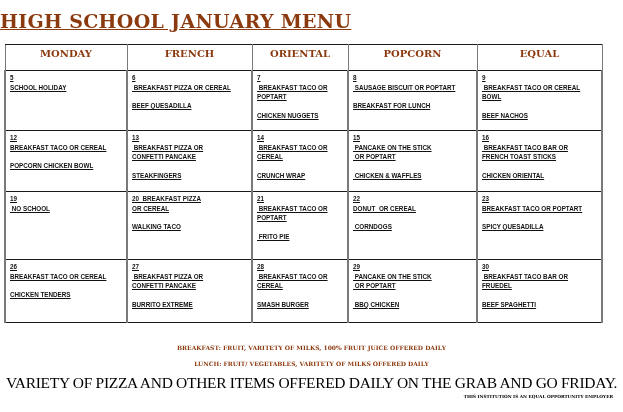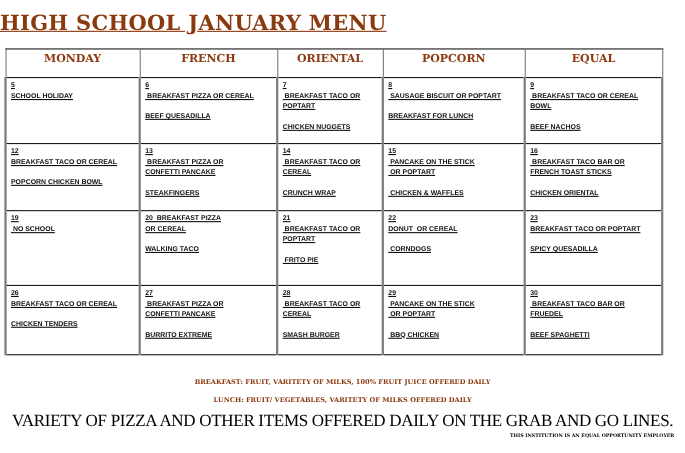--- a/index.html
+++ b/index.html
@@ -238,14 +238,14 @@
             <span style="display: block; white-space: pre;">BEEF SPAGHETTI</span>
           </div>
         </td>
       </tr>
     </tbody>
 </table>
 
 <div class="note" style="top:344px">BREAKFAST: FRUIT, VARITETY OF MILKS, 100% FRUIT JUICE OFFERED DAILY</div>
 <div class="note" style="top:360px">LUNCH: FRUIT/ VEGETABLES, VARITETY OF MILKS OFFERED DAILY</div>
 
-<div class="banner">VARIETY OF PIZZA AND OTHER ITEMS OFFERED DAILY ON THE GRAB AND GO LINES.</div>
+<div class="banner">VARIETY OF PIZZA AND OTHER ITEMS OFFERED DAILY ON THE GRAB AND GO FRIDAY.</div>
 <div class="eoe">THIS INSTITUTION IS AN EQUAL OPPORTUNITY EMPLOYER</div>
 
 </body></html>

